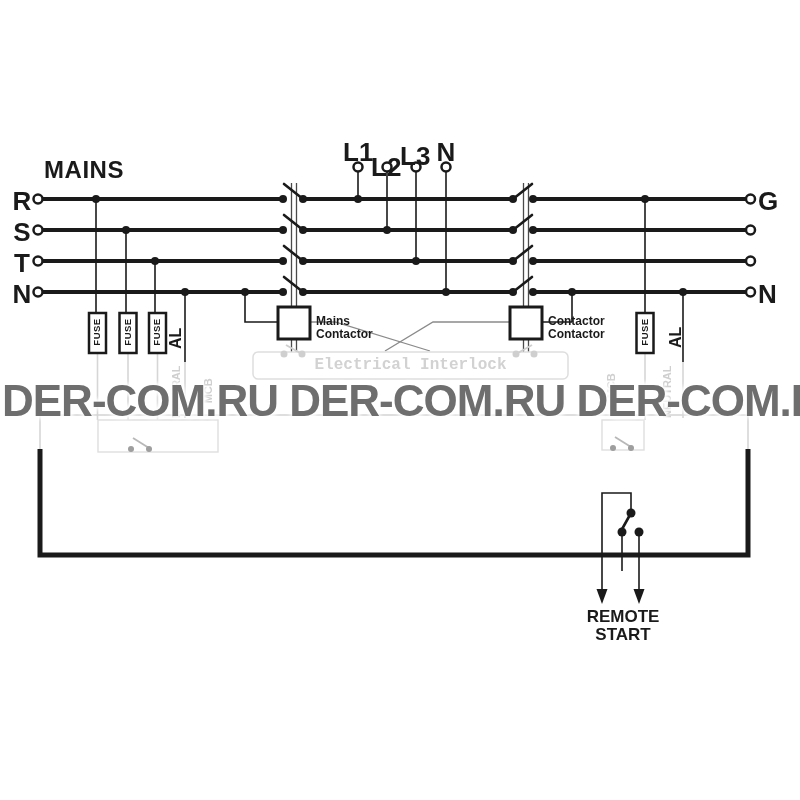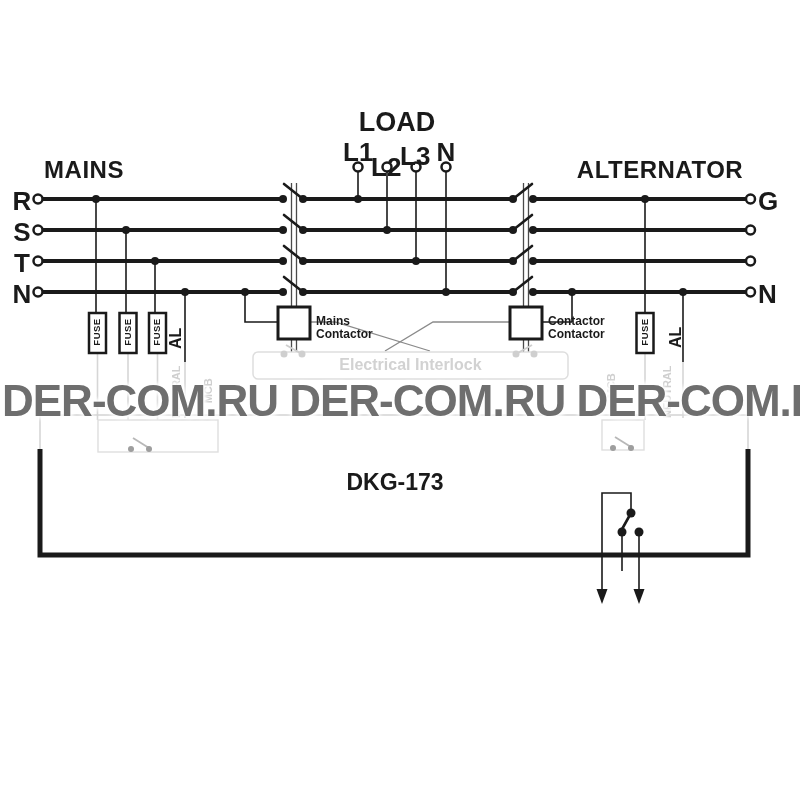--- a/index.html
+++ b/index.html
@@ -177,22 +177,20 @@
     <path d="M639,536 V590" stroke-width="1.6"></path>
     <circle cx="631" cy="513" r="4.5" fill="#1a1a1a" stroke="none"></circle>
     <circle cx="622" cy="532" r="4.5" fill="#1a1a1a" stroke="none"></circle>
     <circle cx="639" cy="532" r="4.5" fill="#1a1a1a" stroke="none"></circle>
     <polygon points="596.5,589 607.5,589 602,604" fill="#1a1a1a" stroke="none"></polygon>
     <polygon points="633.5,589 644.5,589 639,604" fill="#1a1a1a" stroke="none"></polygon>
   </g>
 </svg>
 
 <div class="lbl title" style="left:36px;top:157px;width:96px;">MAINS</div>
-<div class="lbl title" style="left:560px;top:157px;width:200px;">ALTERNATOR</div>
-<div class="lbl" style="left:347px;top:108px;width:100px;font-size:27px;">LOAD</div>
 
 <div class="lbl term" style="left:343px;top:139px;width:30px;">L1</div>
 <div class="lbl term" style="left:371px;top:154px;width:30px;">L2</div>
 <div class="lbl term" style="left:400px;top:137px;width:30px;margin-top:6px;">L3</div>
 <div class="lbl term" style="left:431px;top:139px;width:30px;">N</div>
 
 <div class="lbl term" style="left:8px;top:188px;width:28px;">R</div>
 <div class="lbl term" style="left:8px;top:219px;width:28px;">S</div>
 <div class="lbl term" style="left:8px;top:250px;width:28px;">T</div>
 <div class="lbl term" style="left:8px;top:281px;width:28px;">N</div>
@@ -215,20 +213,23 @@
 <div class="lbl rot" style="left:625px;top:327px;width:40px;font-size:9.5px;letter-spacing:0.5px;">FUSE</div>
 
 <div class="lbl rot" style="left:161px;top:330px;width:30px;font-size:16px;">AL</div>
 <div class="lbl rot" style="left:661px;top:329px;width:30px;font-size:16px;">AL</div>
 
 <div class="lbl rot faint" style="left:142px;top:386px;width:70px;font-size:11px;">NEUTRAL</div>
 <div class="lbl rot faint" style="left:633px;top:386px;width:70px;font-size:11px;">NEUTRAL</div>
 <div class="lbl rot faint" style="left:192px;top:385px;width:34px;font-size:11px;">MCB</div>
 <div class="lbl rot faint" style="left:595px;top:380px;width:34px;font-size:11px;">MCB</div>
 
-<div class="lbl" style="left:253px;top:357px;width:315px;font-size:16px;color:#d2d2d2;">Electrical Interlock</div>
-
-<div class="lbl" style="left:330px;top:470px;width:130px;font-size:23px;">DKG-173</div>
-
+<div class="lbl" style="left:253px;top:357px;width:315px;font-size:16px;color:#d2d2d2;font-family:Liberation Mono, monospace;">Electrical Interlock</div>
+
+
+<div class="lbl" style="left:566px;top:608px;width:114px;font-size:17px;line-height:18px;">
+  <div>REMOTE</div>
+  <div>START</div>
+</div>
 
 <div class="wm" style="color:#6e6e6e;">DER-COM.RU DER-COM.RU DER-COM.RU</div>
 
 </div>
 
 </body></html>

